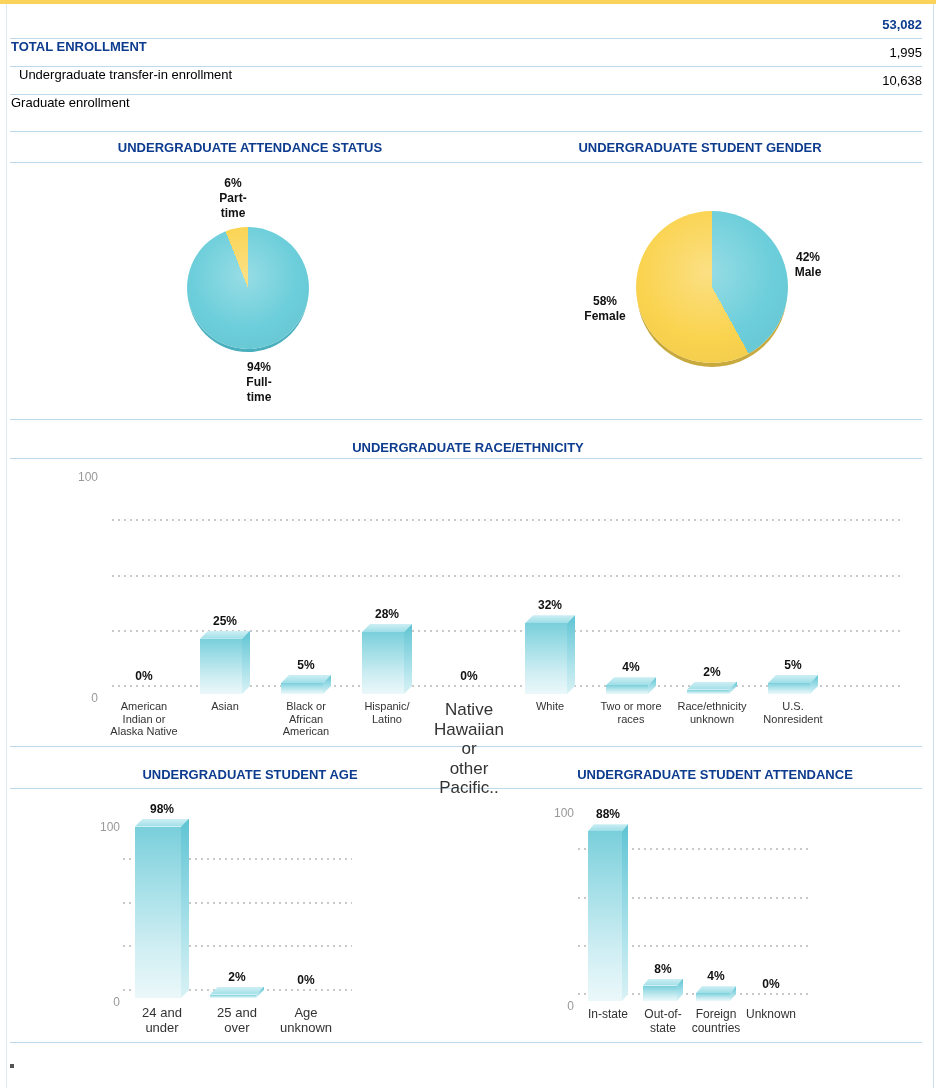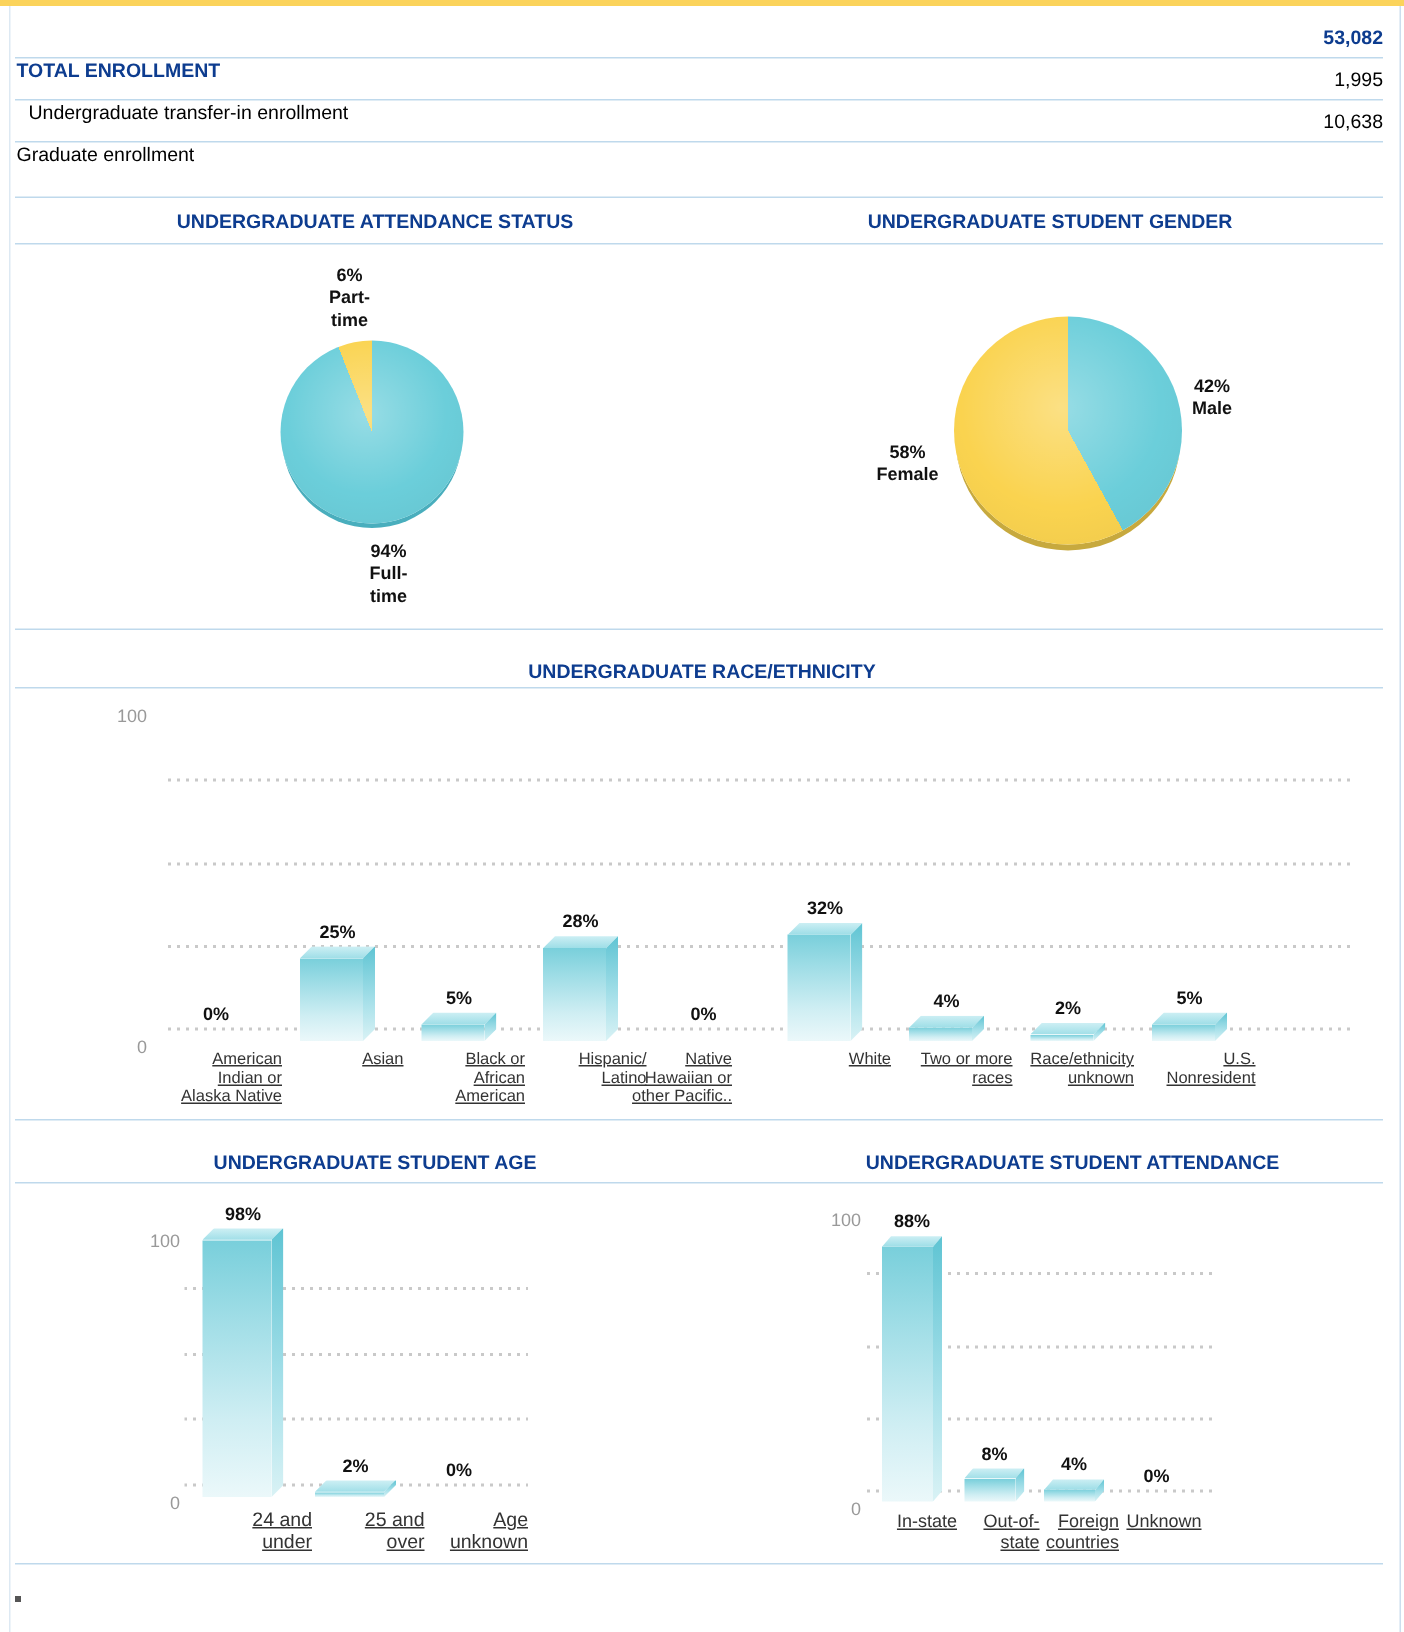--- a/index.html
+++ b/index.html
@@ -25,21 +25,21 @@
      background:radial-gradient(circle at 47% 40%, rgba(255,255,255,.30), rgba(255,255,255,0) 55%, rgba(0,0,0,.05) 95%);}
   .pie1{box-shadow:0 4px 0 -1px #49aebd;}
   .pie2{box-shadow:0 5px 0 -1px #c7a93e;}
   .pie-label{position:absolute;width:100px;font-weight:bold;font-size:12px;line-height:15px;
              text-align:center;white-space:pre-line;color:#111;}
   
   .grid{position:absolute;height:2px;
         background:repeating-linear-gradient(90deg,#c9c9c9 0 2px,transparent 2px 6px);}
   .axis-lab{position:absolute;width:40px;color:#999;font-size:12px;text-align:right;}
   .vlab{position:absolute;width:60px;font-weight:bold;font-size:12px;color:#111;text-align:center;}
-  .cat{position:absolute;color:#333;text-align:right;white-space:pre-line;line-height:1.15;text-decoration:underline;}
+  .cat{position:absolute;color:#333;text-align:center;white-space:pre-line;line-height:1.15;}
   .bar{position:absolute;}
   .bar .front{position:absolute;left:0;
         background:linear-gradient(180deg,#79cfdb 0%,#9fdde6 30%,#cfeef3 70%,#ebf8fa 100%);}
   .bar .topface{position:absolute;left:0;top:0;width:100%;
         background:linear-gradient(180deg,#cdeff4 0%,#9edee7 100%);}
   .bar .sideface{position:absolute;top:0;height:100%;
         background:linear-gradient(180deg,#5fc4d3 0%,#a9e1ea 60%,#d9f2f5 100%);}
   
   .fn-bullet{position:absolute;left:10px;top:1064px;width:4px;height:4px;background:#555;}
   .footnote{position:absolute;left:18px;top:1057px;width:880px;font-size:13px;color:#1a1a1a;}
@@ -124,21 +124,21 @@
 American</div>
       <div class="bar" style="left: 362px; top: 624.12px; width: 50px; height: 69.88px;">
         <div class="front" style="top: 8px; width: 42px; height: 61.88px;"></div>
         <div class="topface" style="height: 8px; clip-path: polygon(8px 0px, 100% 0px, calc(100% - 8px) 100%, 0px 100%);"></div>
         <div class="sideface" style="left: 42px; width: 8px; clip-path: polygon(0px 8px, 100% 0px, 100% calc(100% - 8px), 0px 100%);"></div>
       </div>
       <div class="vlab" style="left: 357px; top: 607.12px;">28%</div>
       <div class="cat" style="left: 343px; top: 700px; width: 88px; font-size: 11px;">Hispanic/
 Latino</div>
       <div class="vlab" style="left: 439px; top: 669px;">0%</div>
-      <div class="cat" style="left: 400px; top: 700px; width: 88px; font-size: 11px;">Native
+      <div class="cat" style="left: 425px; top: 700px; width: 88px; font-size: 17px;">Native
 Hawaiian or
 other Pacific..</div>
       <div class="bar" style="left: 525px; top: 615.28px; width: 50px; height: 78.72px;">
         <div class="front" style="top: 8px; width: 42px; height: 70.72px;"></div>
         <div class="topface" style="height: 8px; clip-path: polygon(8px 0px, 100% 0px, calc(100% - 8px) 100%, 0px 100%);"></div>
         <div class="sideface" style="left: 42px; width: 8px; clip-path: polygon(0px 8px, 100% 0px, 100% calc(100% - 8px), 0px 100%);"></div>
       </div>
       <div class="vlab" style="left: 520px; top: 598.28px;">32%</div>
       <div class="cat" style="left: 506px; top: 700px; width: 88px; font-size: 11px;">White</div>
       <div class="bar" style="left: 606px; top: 677.16px; width: 50px; height: 16.84px;">

